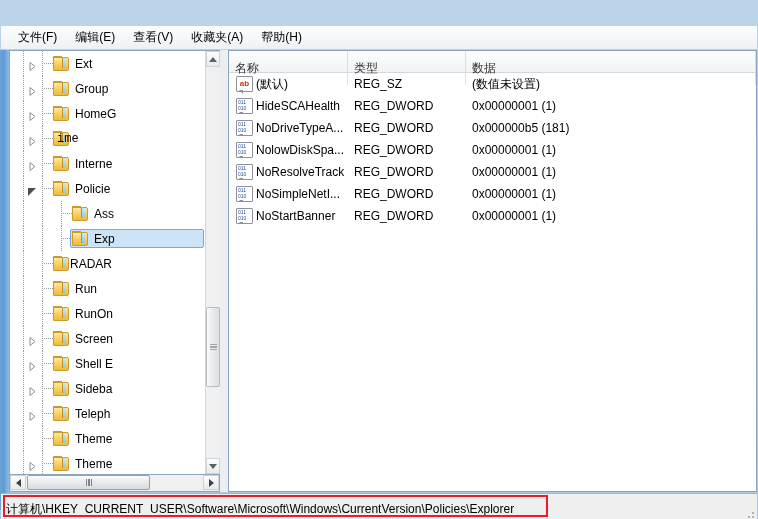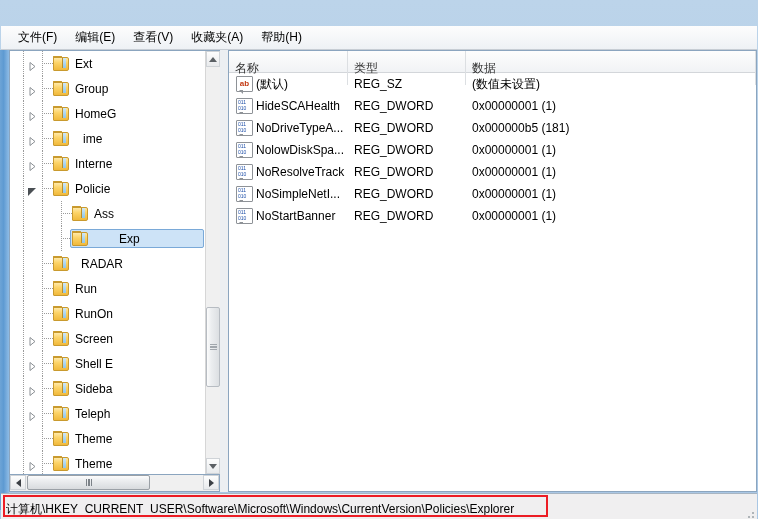--- a/index.html
+++ b/index.html
@@ -337,21 +337,21 @@
           <div class="guide" style="left: 32px;"></div>
           <div class="hguide" style="left: 32px; top: 12px; width: 12px;"></div>
           <div class="arrow" style="left: 17px; top: 7px;"><svg width="11" height="11">
               <path d="M3 1.5 L8 5.5 L3 9.5 Z" fill="none" stroke="#8a8f94" stroke-width="1"></path>
             </svg></div>
           <div class="folder" style="left: 43px; top: 5px;">
             <div class="fold-tab"></div>
             <div class="fold-main"></div>
             <div class="fold-spine"></div>
           </div>
-          <div class="tlabel" style="left: 73px;">ime</div>
+          <div class="tlabel" style="left: 47px; font-family: Liberation Mono, monospace;">ime</div>
         </div>
         <div class="trow">
           <div class="guide" style="left: 13px;"></div>
           <div class="guide" style="left: 32px;"></div>
           <div class="hguide" style="left: 32px; top: 12px; width: 12px;"></div>
           <div class="arrow" style="left: 17px; top: 7px;"><svg width="11" height="11">
               <path d="M3 1.5 L8 5.5 L3 9.5 Z" fill="none" stroke="#8a8f94" stroke-width="1"></path>
             </svg></div>
           <div class="folder" style="left: 43px; top: 5px;">
             <div class="fold-tab"></div>
@@ -390,32 +390,32 @@
           <div class="guide" style="left: 13px;"></div>
           <div class="guide" style="left: 32px;"></div>
           <div class="guide" style="left: 51px;"></div>
           <div class="hguide" style="left: 51px; top: 12px; width: 12px;"></div>
           <div class="selbox" style="left: 60px; top: 3px; width: 134px;"></div>
           <div class="folder" style="left: 62px; top: 5px;">
             <div class="fold-tab"></div>
             <div class="fold-main"></div>
             <div class="fold-spine"></div>
           </div>
-          <div class="tlabel" style="left: 84px; margin-left: 25px;">Exp</div>
-        </div>
-        <div class="trow">
-          <div class="guide" style="left: 13px;"></div>
-          <div class="guide" style="left: 32px;"></div>
-          <div class="hguide" style="left: 32px; top: 12px; width: 12px;"></div>
-          <div class="folder" style="left: 43px; top: 5px;">
-            <div class="fold-tab"></div>
-            <div class="fold-main"></div>
-            <div class="fold-spine"></div>
-          </div>
-          <div class="tlabel" style="left: 71px;">RADAR</div>
+          <div class="tlabel" style="left: 84px;">Exp</div>
+        </div>
+        <div class="trow">
+          <div class="guide" style="left: 13px;"></div>
+          <div class="guide" style="left: 32px;"></div>
+          <div class="hguide" style="left: 32px; top: 12px; width: 12px;"></div>
+          <div class="folder" style="left: 43px; top: 5px;">
+            <div class="fold-tab"></div>
+            <div class="fold-main"></div>
+            <div class="fold-spine"></div>
+          </div>
+          <div class="tlabel" style="left: 60px;">RADAR</div>
         </div>
         <div class="trow">
           <div class="guide" style="left: 13px;"></div>
           <div class="guide" style="left: 32px;"></div>
           <div class="hguide" style="left: 32px; top: 12px; width: 12px;"></div>
           <div class="folder" style="left: 43px; top: 5px;">
             <div class="fold-tab"></div>
             <div class="fold-main"></div>
             <div class="fold-spine"></div>
           </div>

